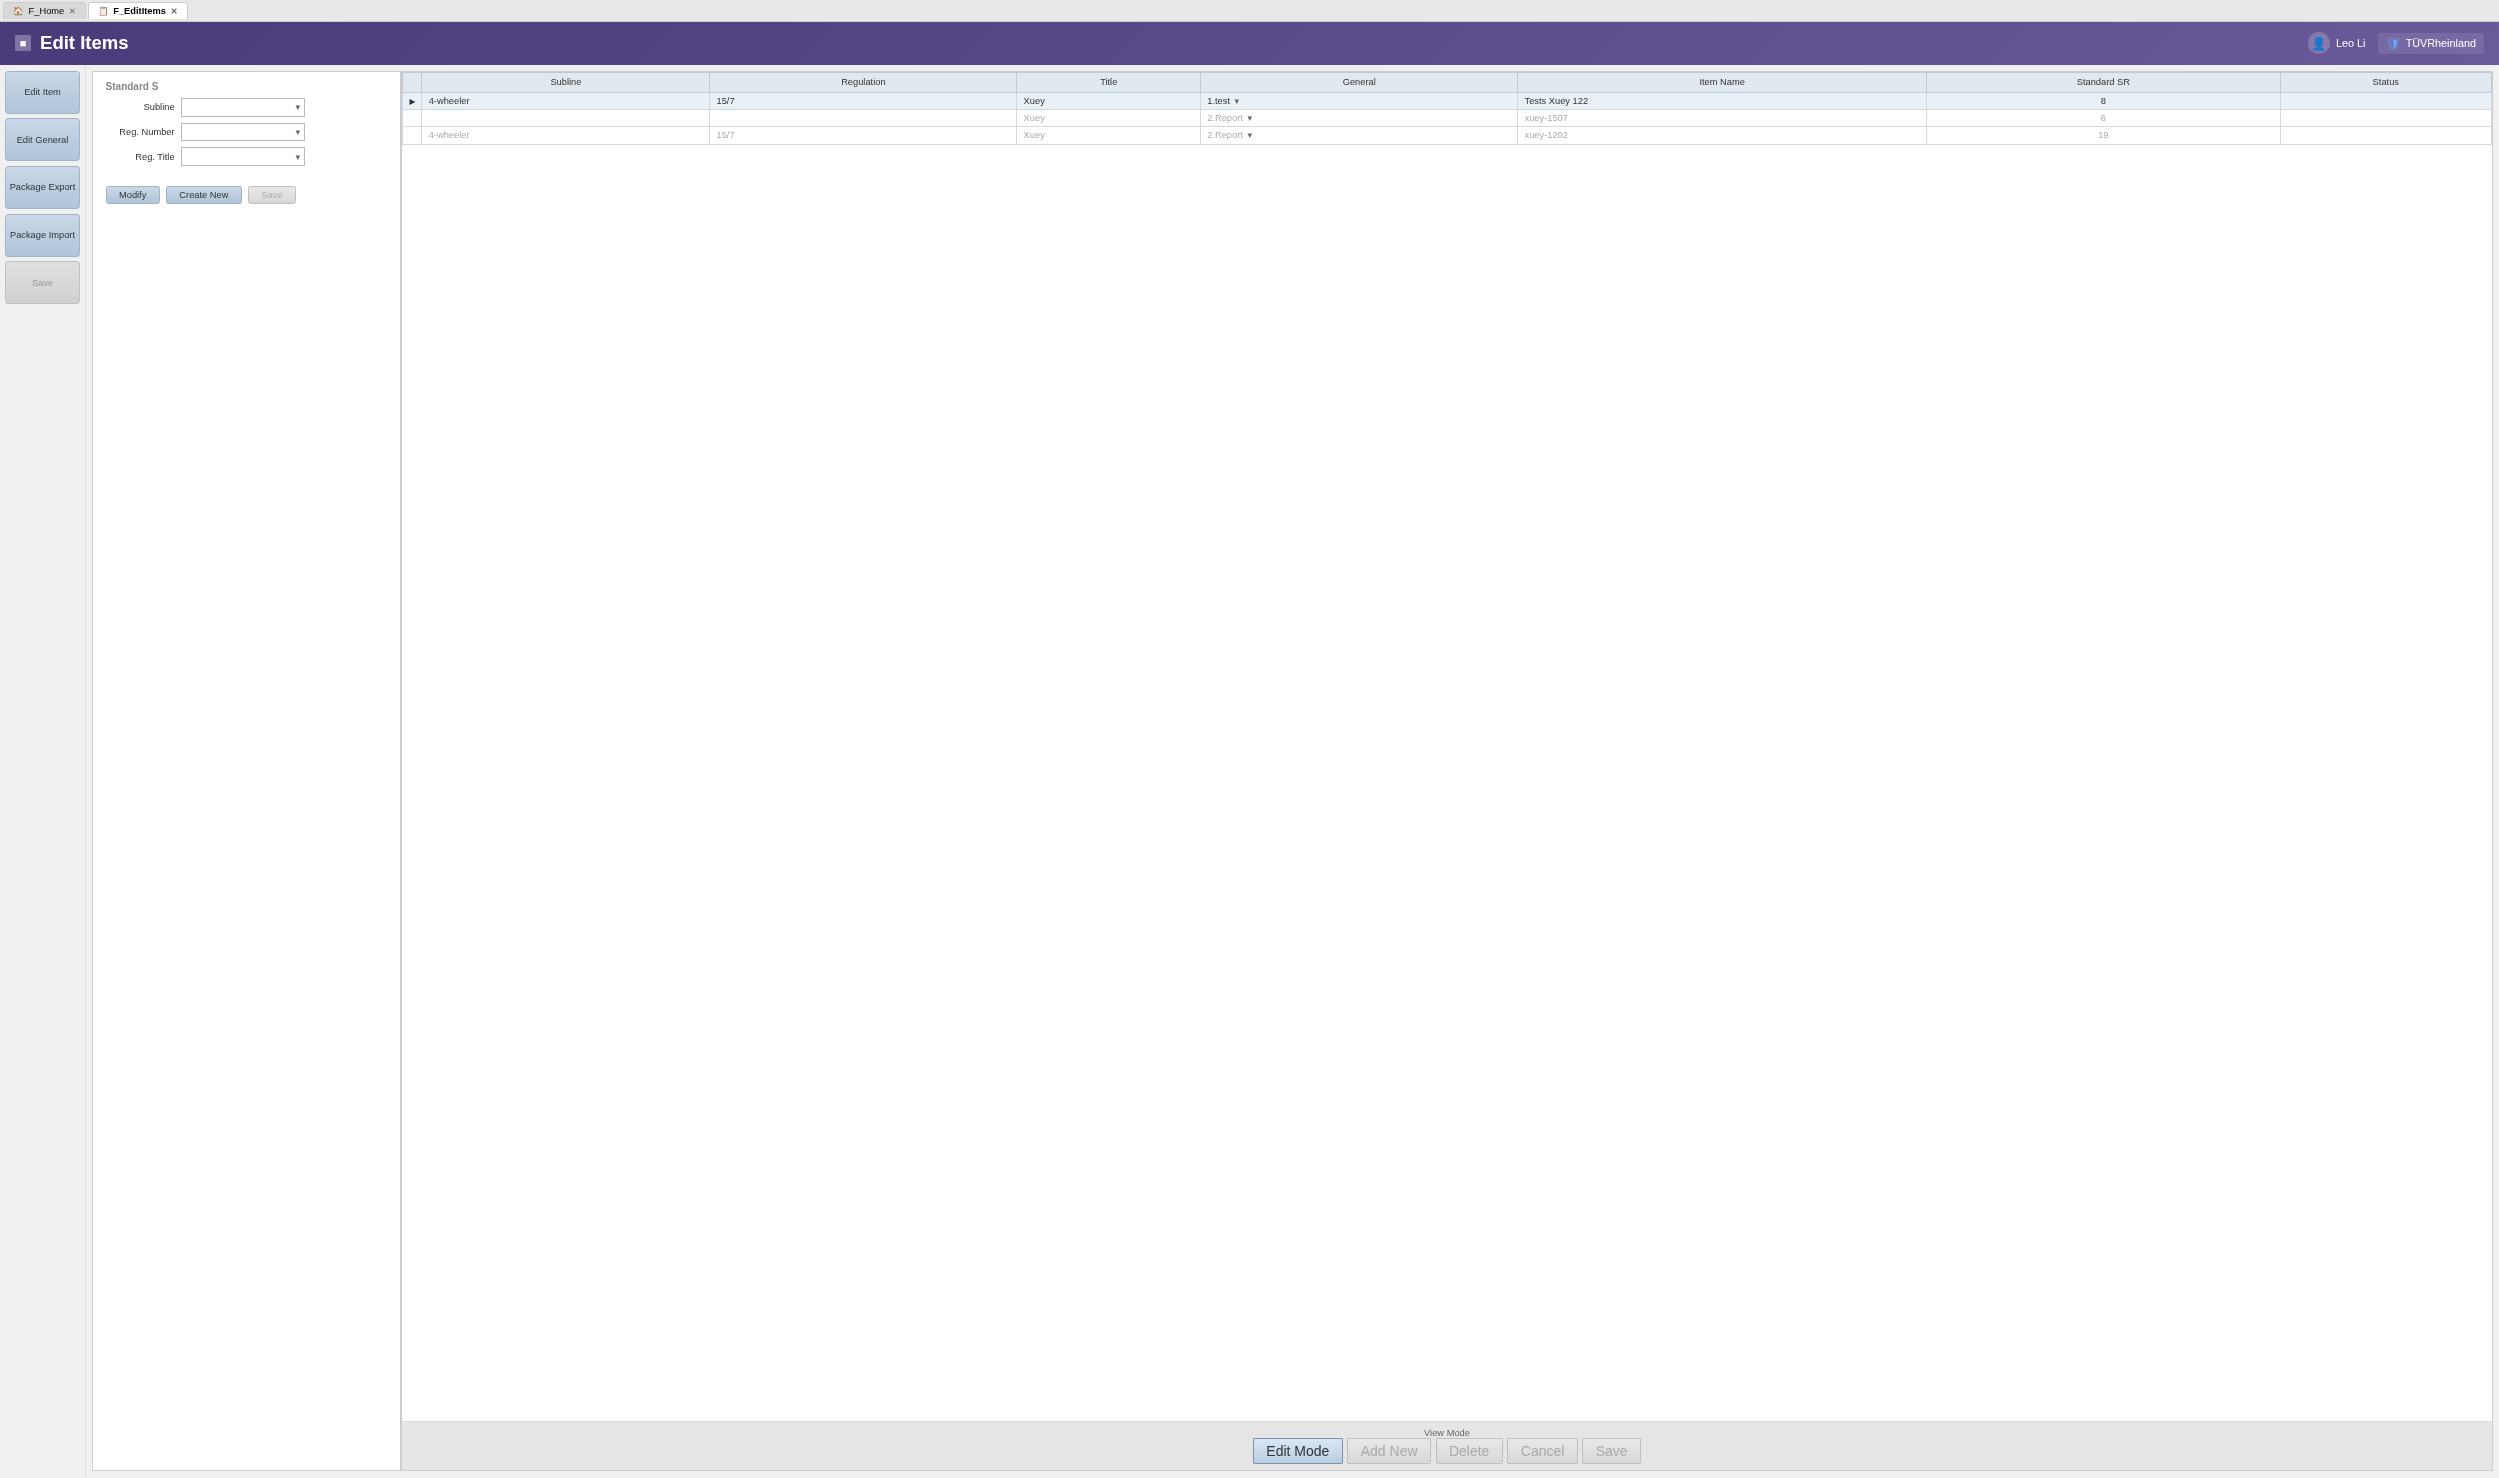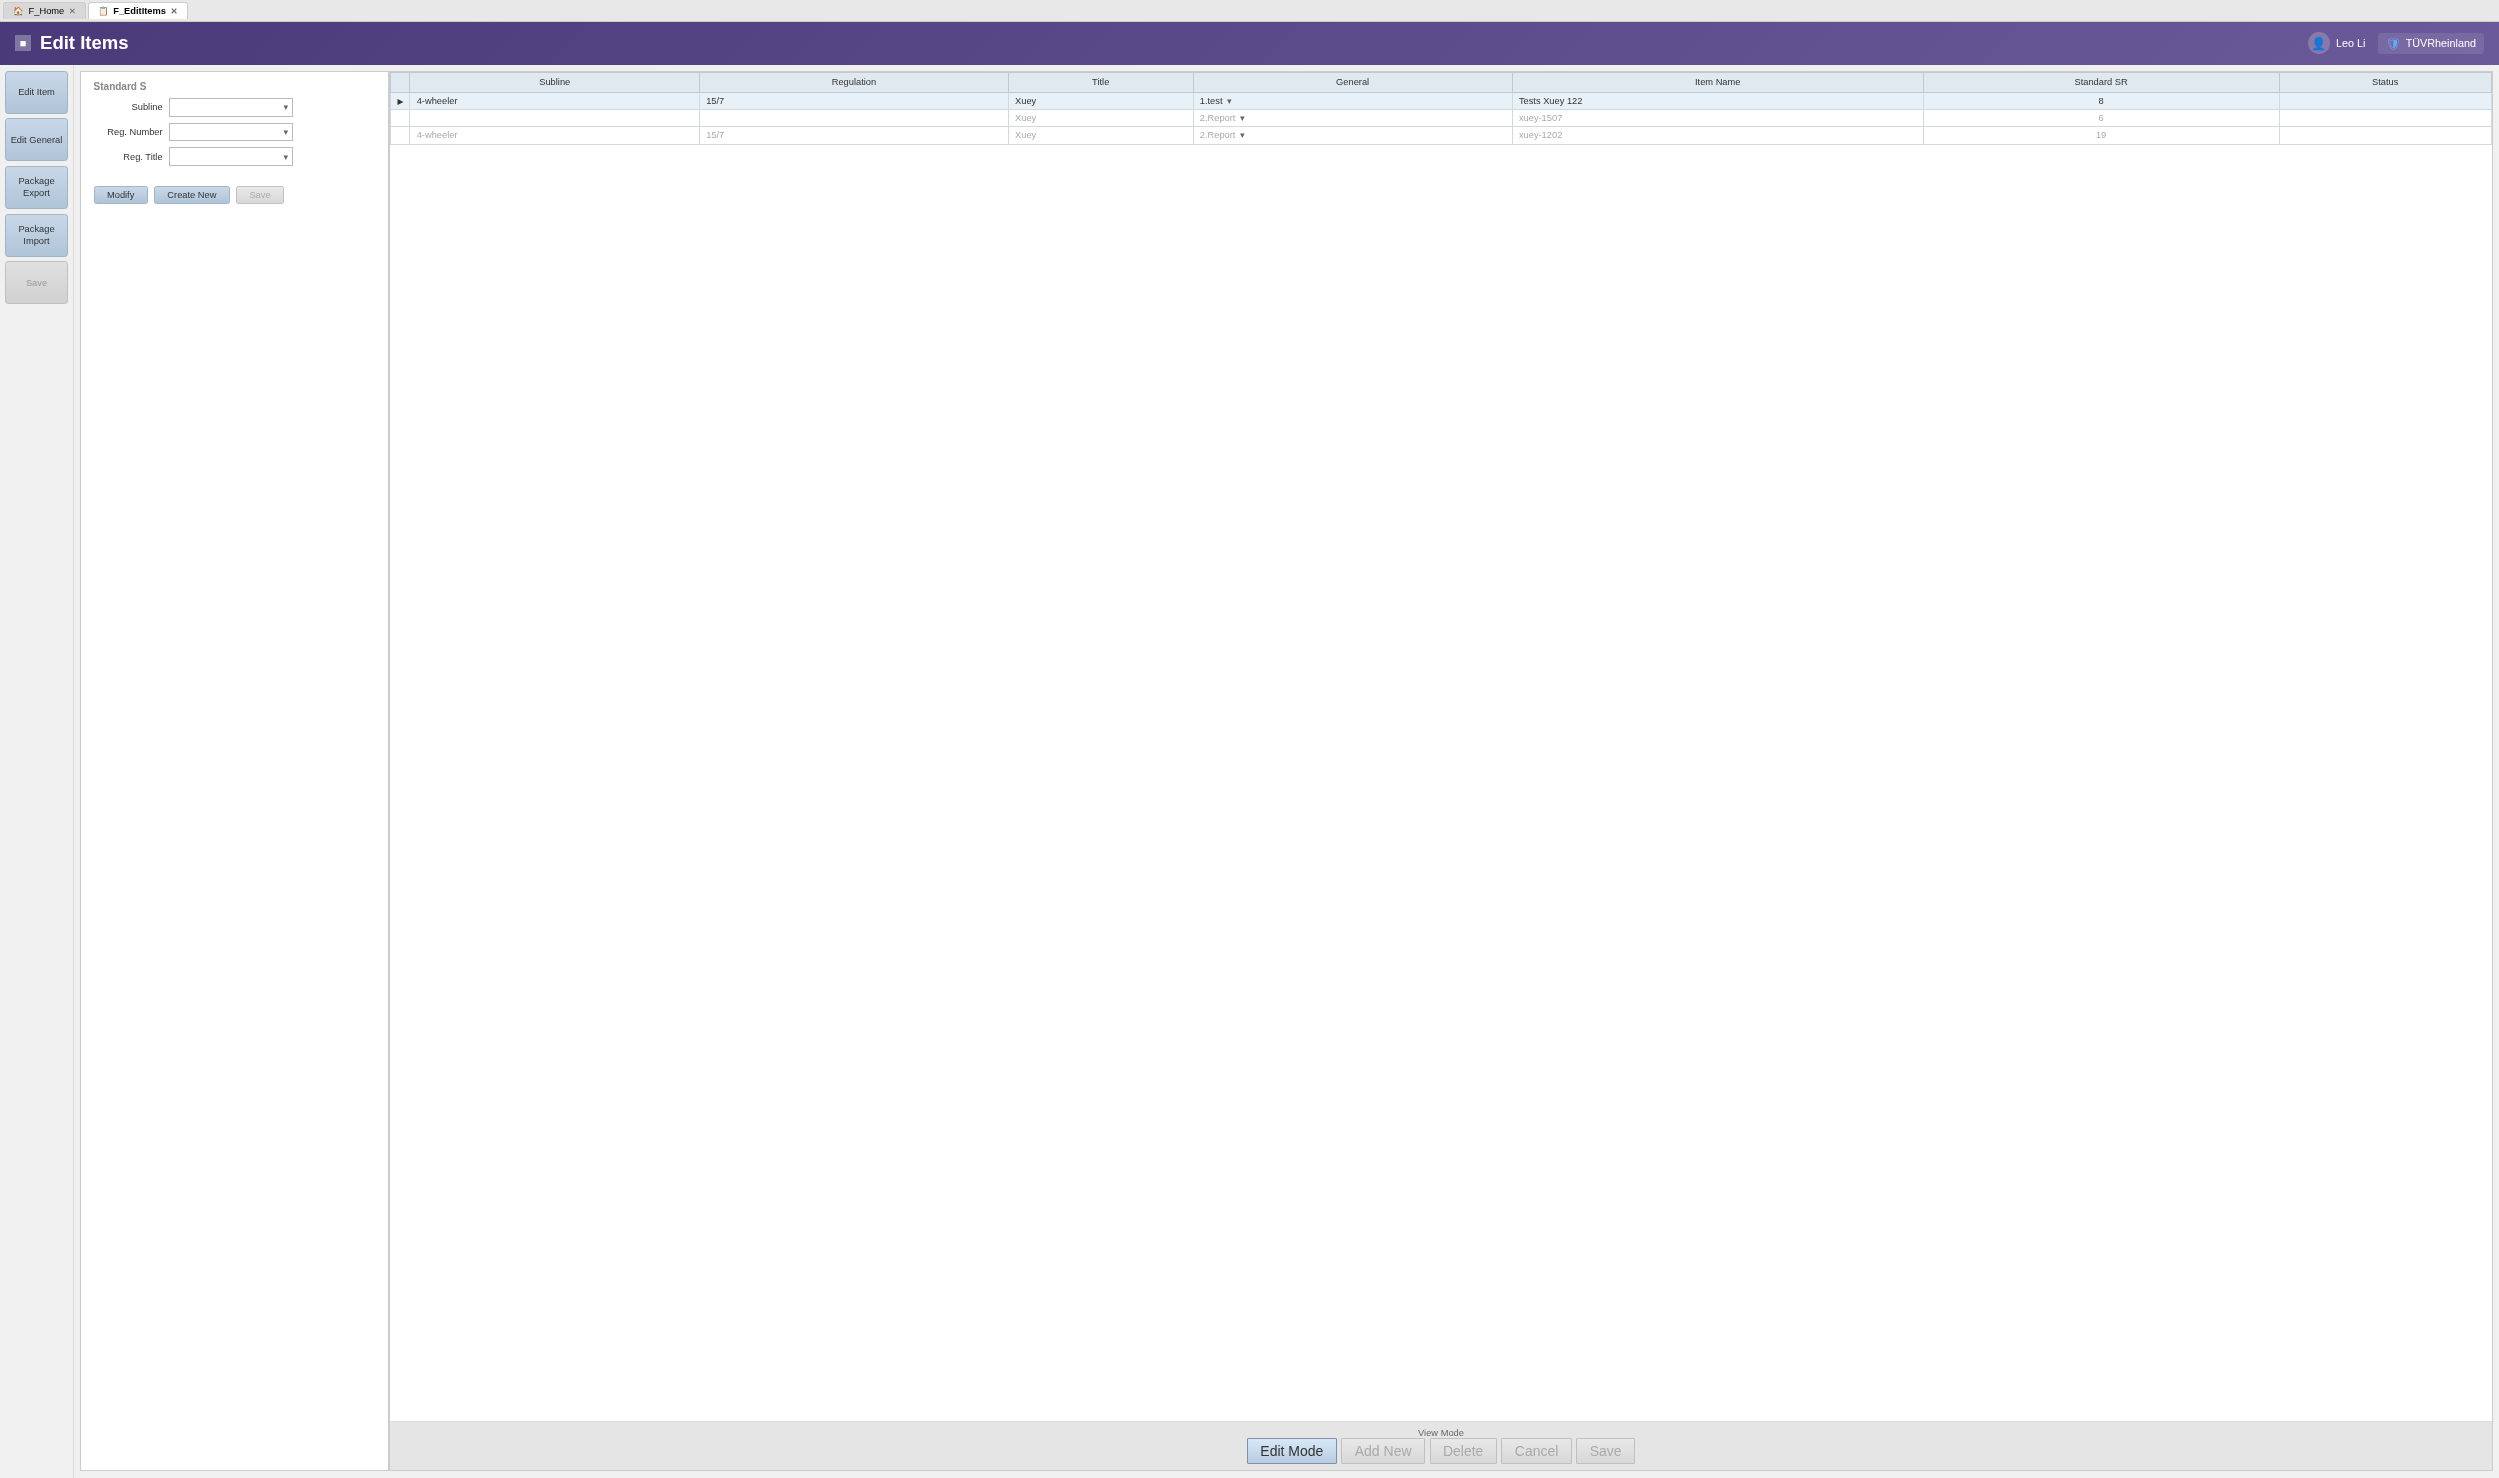--- a/index.html
+++ b/index.html
@@ -112,21 +112,21 @@
 
     
     .main-layout {
       display: flex;
       height: calc(100vh - 65px);
       background: #f0f0f0;
     }
 
     
     .sidebar {
-      width: 74px;
+      width: 86px;
       background: #f0f0f0;
       padding: 6.2px 4.6px;
       display: flex;
       flex-direction: column;
       gap: 4.6px;
       border-right: 0.8px solid #ddd;
     }
     .sidebar-btn {
       background: linear-gradient(180deg, #c8d8e8 0%, #b0c4d8 100%);
       border: 0.8px solid #a0b4c8;

